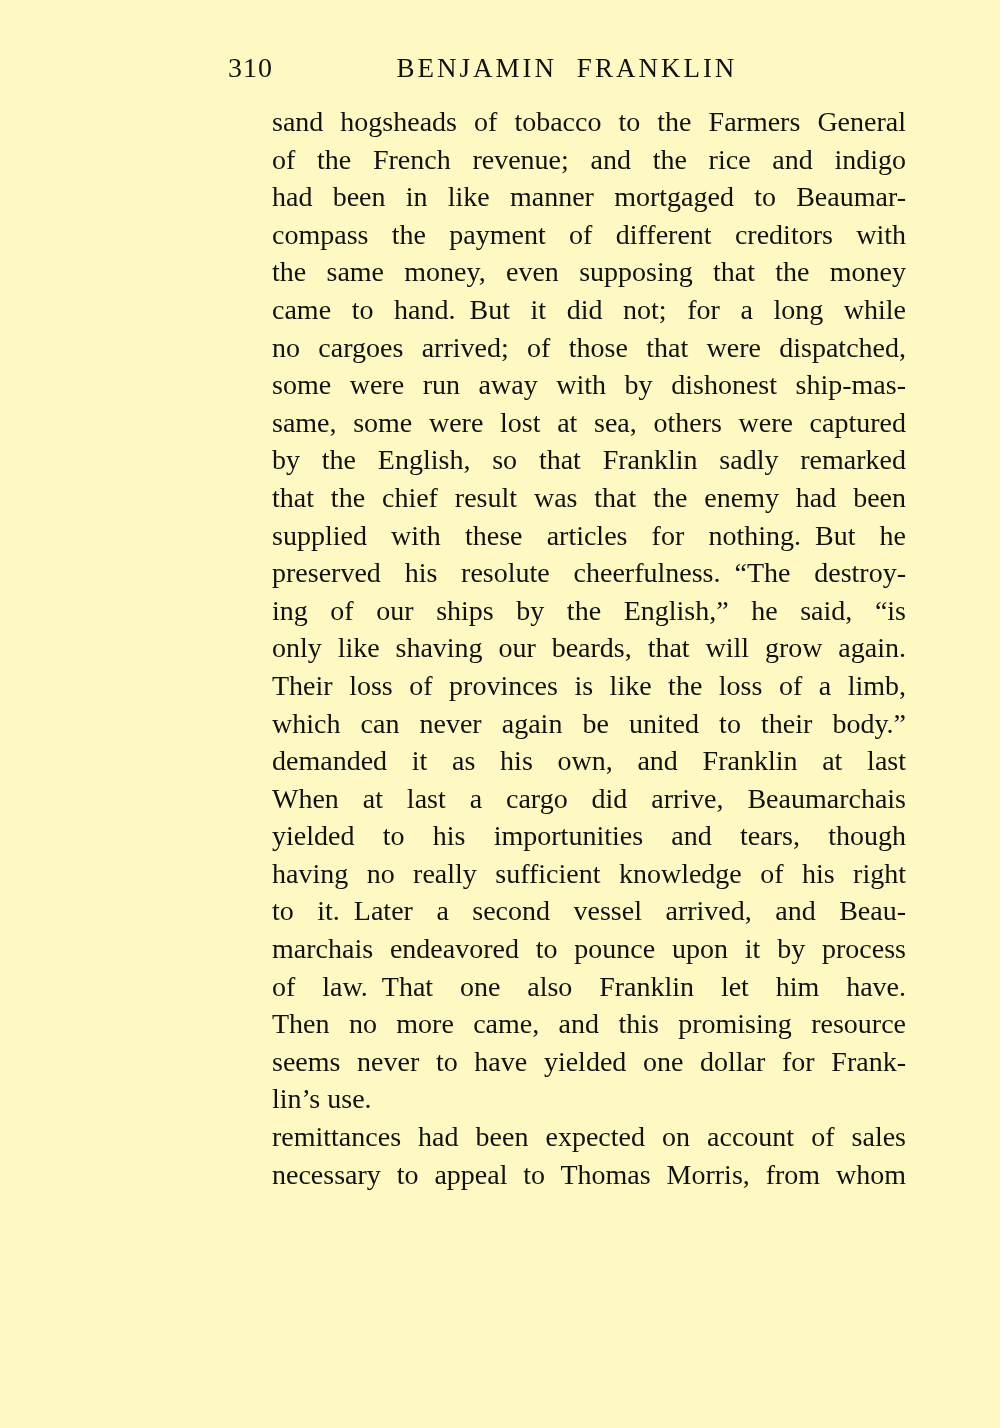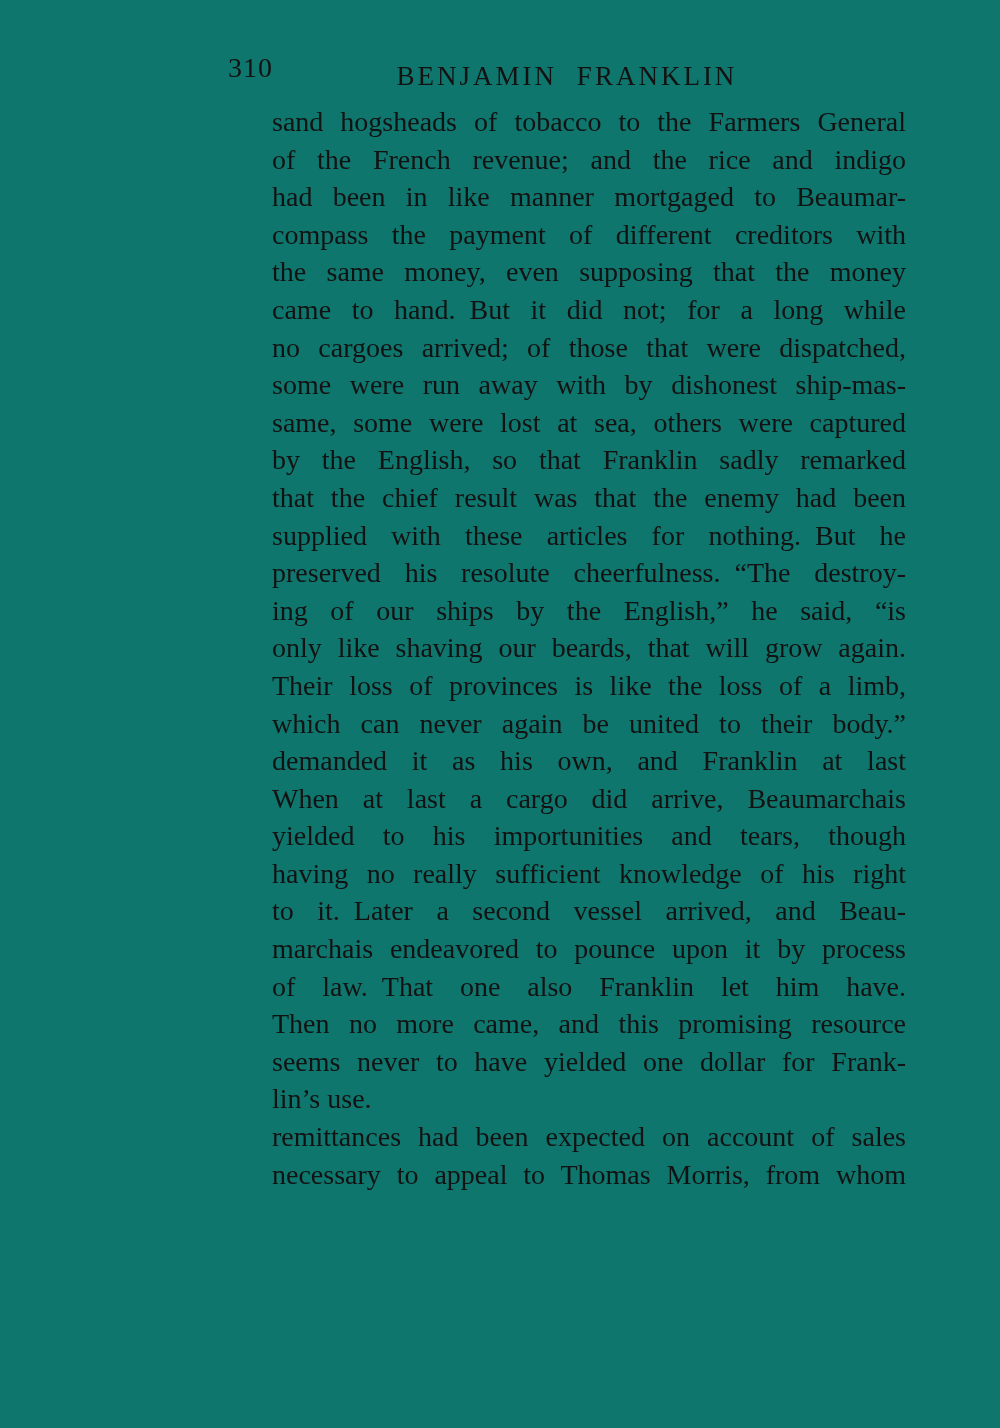--- a/index.html
+++ b/index.html
@@ -4,21 +4,21 @@
 <style>
   html, body {
     margin: 0;
     padding: 0;
     background: #e8e8e8;
   }
   .book-page {
     position: relative;
     width: 1000px;
     height: 1428px;
-    background: #0f766e;
+    background: #fef9c3;
     color: #121212;
     font-family: "Liberation Serif", serif;
     overflow: hidden;
   }
   .page-header {
     position: absolute;
     left: 228px;
     top: 52px;
     width: 678px;
     height: 32px;
@@ -34,21 +34,20 @@
   .running-title {
     position: absolute;
     left: 0;
     right: 0;
     top: 0;
     text-align: center;
     font-size: 27px;
     line-height: 32px;
     letter-spacing: 3px;
     word-spacing: 10px;
-    margin-top: 8px;
   }
   .text-block {
     position: absolute;
     left: 228px;
     top: 103px;
     width: 678px;
   }
   .line {
     height: 37.6px;
     line-height: 37.6px;

